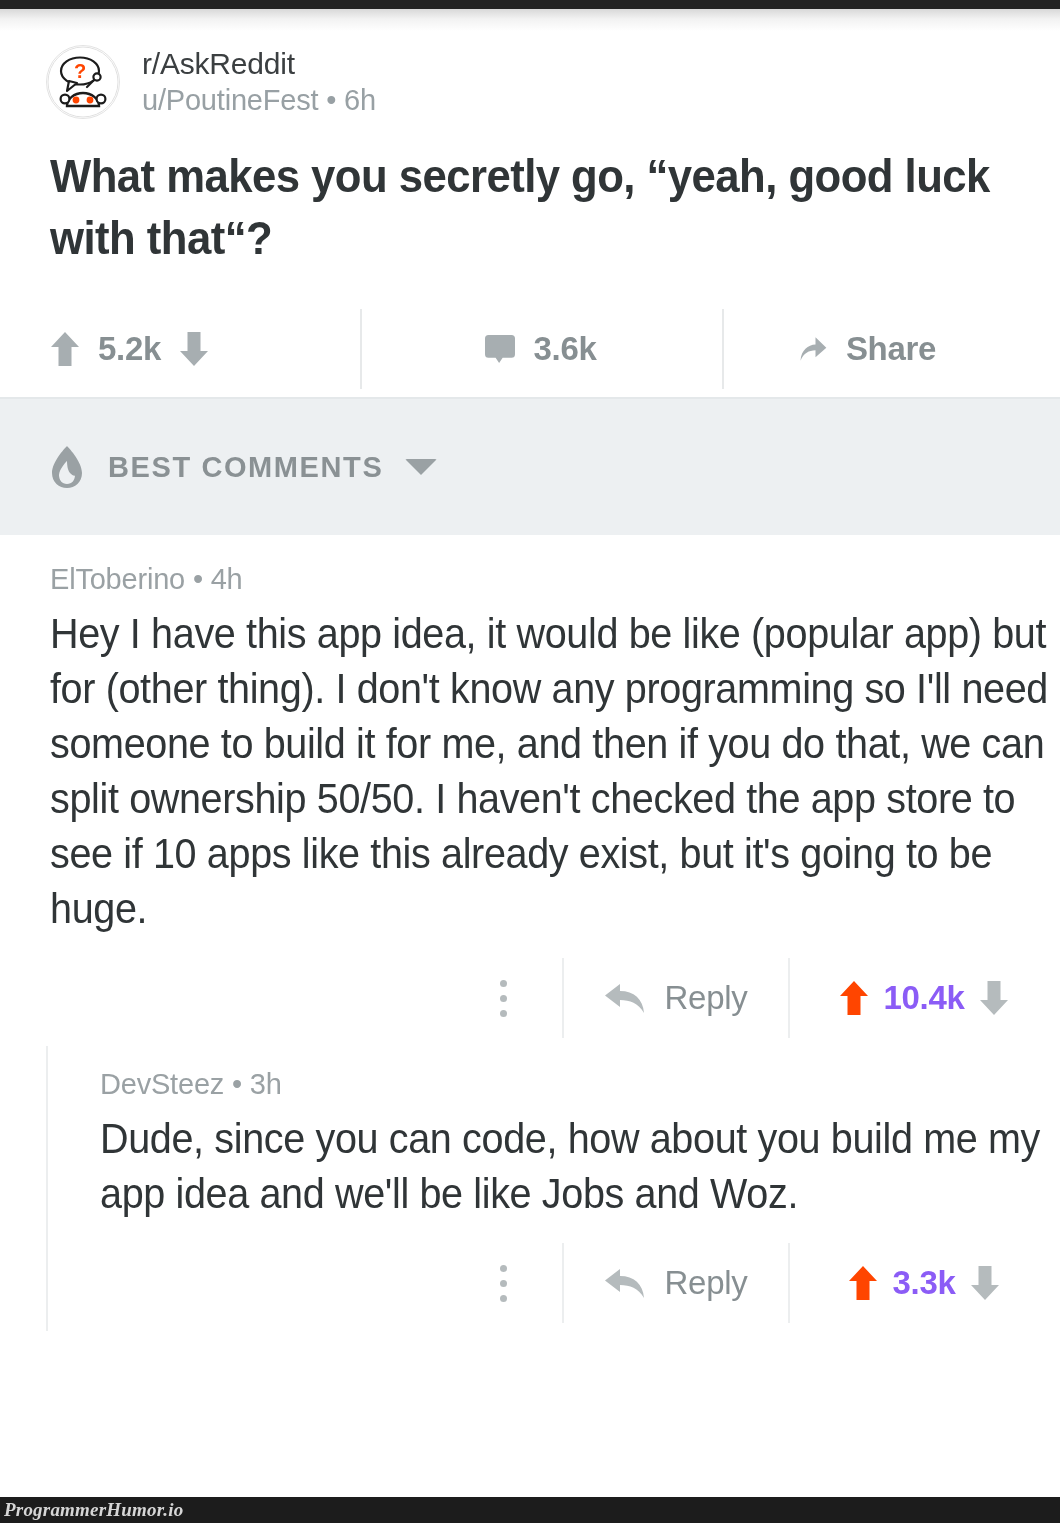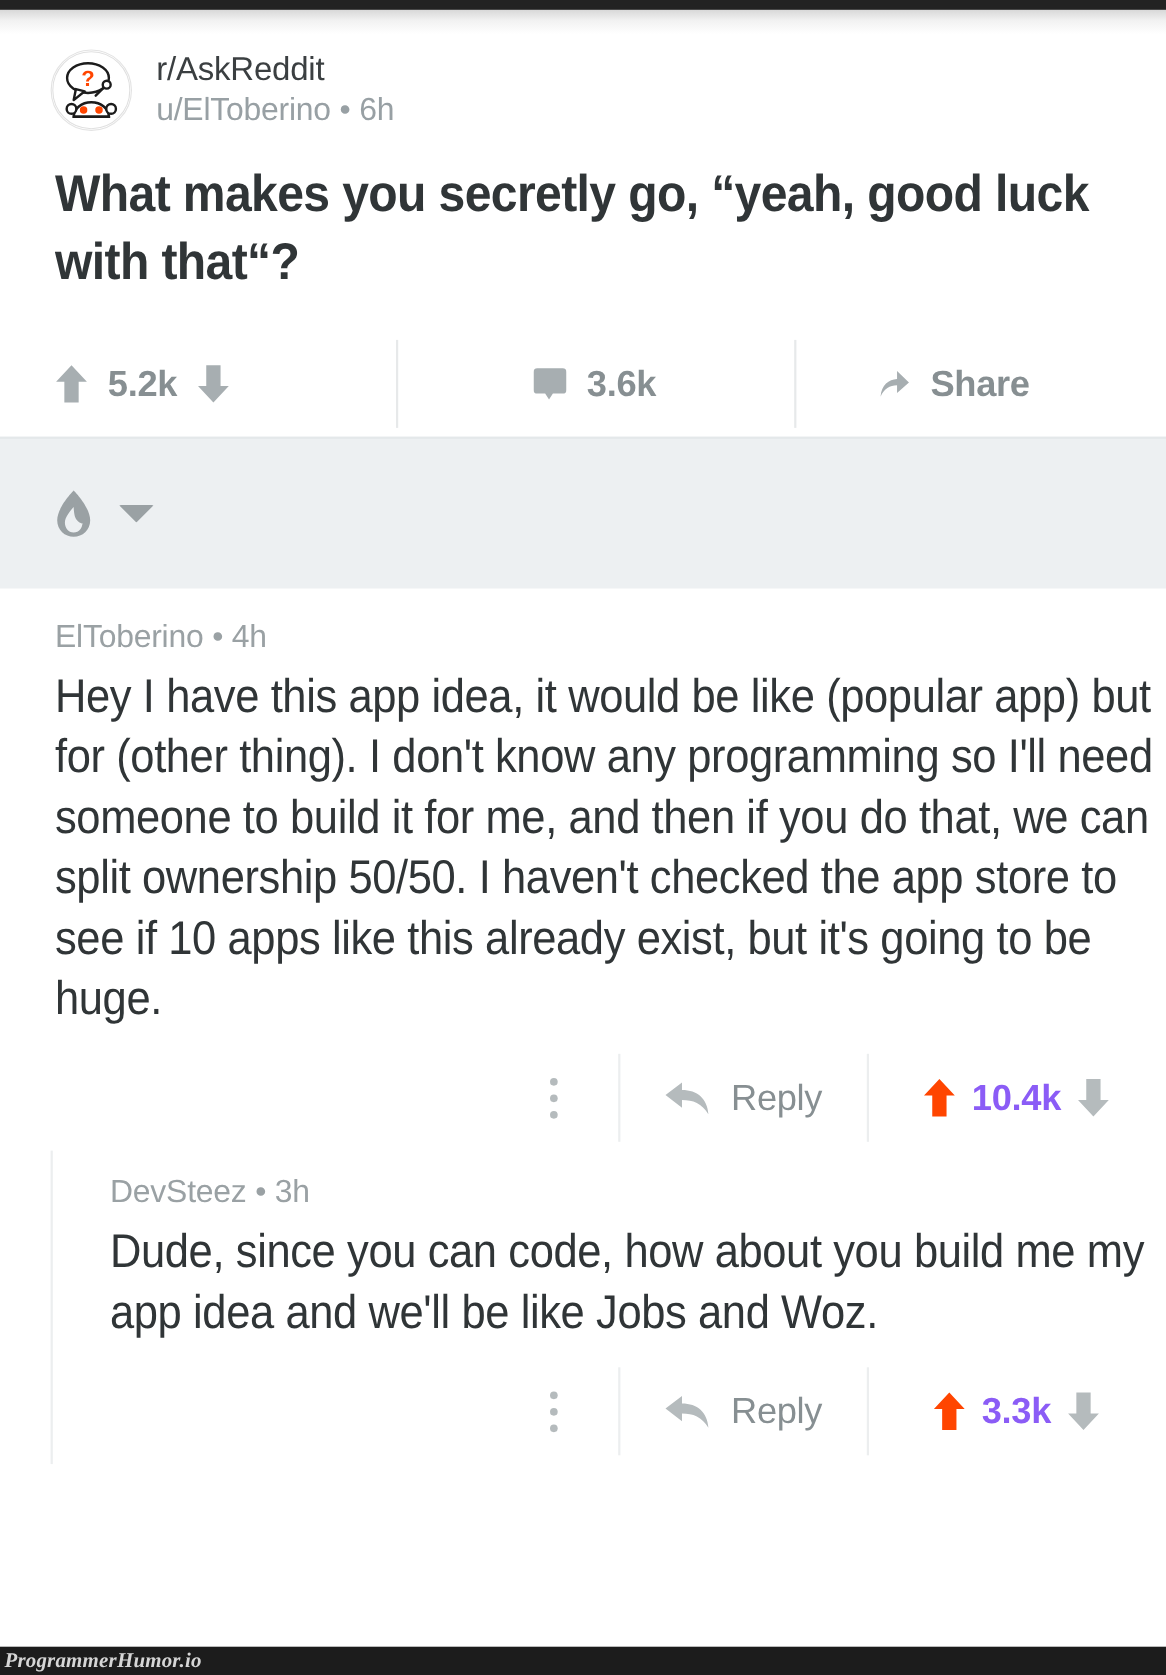--- a/index.html
+++ b/index.html
@@ -286,21 +286,21 @@
       <path d="M20 60 a16 13 0 0 1 32 0 z" fill="#ffffff" stroke="#1c1c1c" stroke-width="2.4"></path>
 
       <circle cx="18" cy="53" r="4.4" fill="#ffffff" stroke="#1c1c1c" stroke-width="2.2"></circle>
       <circle cx="54" cy="53" r="4.4" fill="#ffffff" stroke="#1c1c1c" stroke-width="2.2"></circle>
 
       <circle cx="29" cy="54" r="3.4" fill="#ff4500"></circle>
       <circle cx="43" cy="54" r="3.4" fill="#ff4500"></circle>
     </svg>
     <div class="head-text">
       <div class="sub-name">r/AskReddit</div>
-      <div class="post-meta">u/ElToberino • 6h</div>
+      <div class="post-meta">u/PoutineFest • 6h</div>
     </div>
   </div>
 
   <div class="post-title">What makes you secretly go, “yeah, good luck with that“?</div>
 
   <div class="post-actions">
 
     <div class="act-group act-votes">
       <svg class="arrow icon-gap-r" viewBox="0 0 30 40">
         <path d="M15 3 L29 18 L21.5 18 L21.5 37 L8.5 37 L8.5 18 L1 18 Z" fill="#a7aeb1"></path>
@@ -325,20 +325,21 @@
       <span class="act-label">Share</span>
     </div>
 
   </div>
 
   <div class="best-band">
     <svg width="38" height="46" viewBox="0 0 38 46">
       <path d="M19 2 C19 2 4 17 4 29 C4 38 11 44 19 44 C27 44 34 38 34 29 C34 17 19 2 19 2 Z
                M19 40 C14 40 11 36 11 31 C11 25 19 17 19 17 C19 17 19 26 22 29 C24 31 27 33 27 31 C27 36 24 40 19 40 Z" fill="#9aa1a4" fill-rule="evenodd"></path>
     </svg>
+    <span class="best-label">BEST COMMENTS</span>
     <span class="chev"></span>
   </div>
 
   <div class="comment c-top">
     <div class="c-author">ElToberino • 4h</div>
     <div class="c-body">Hey I have this app idea, it would be like (popular app) but for (other thing). I don't know any programming so I'll need someone to build it for me, and then if you do that, we can split ownership 50/50. I haven't checked the app store to see if 10 apps like this already exist, but it's going to be huge.</div>
 
     <div class="c-actions">
       <div class="c-spacer"></div>
 

